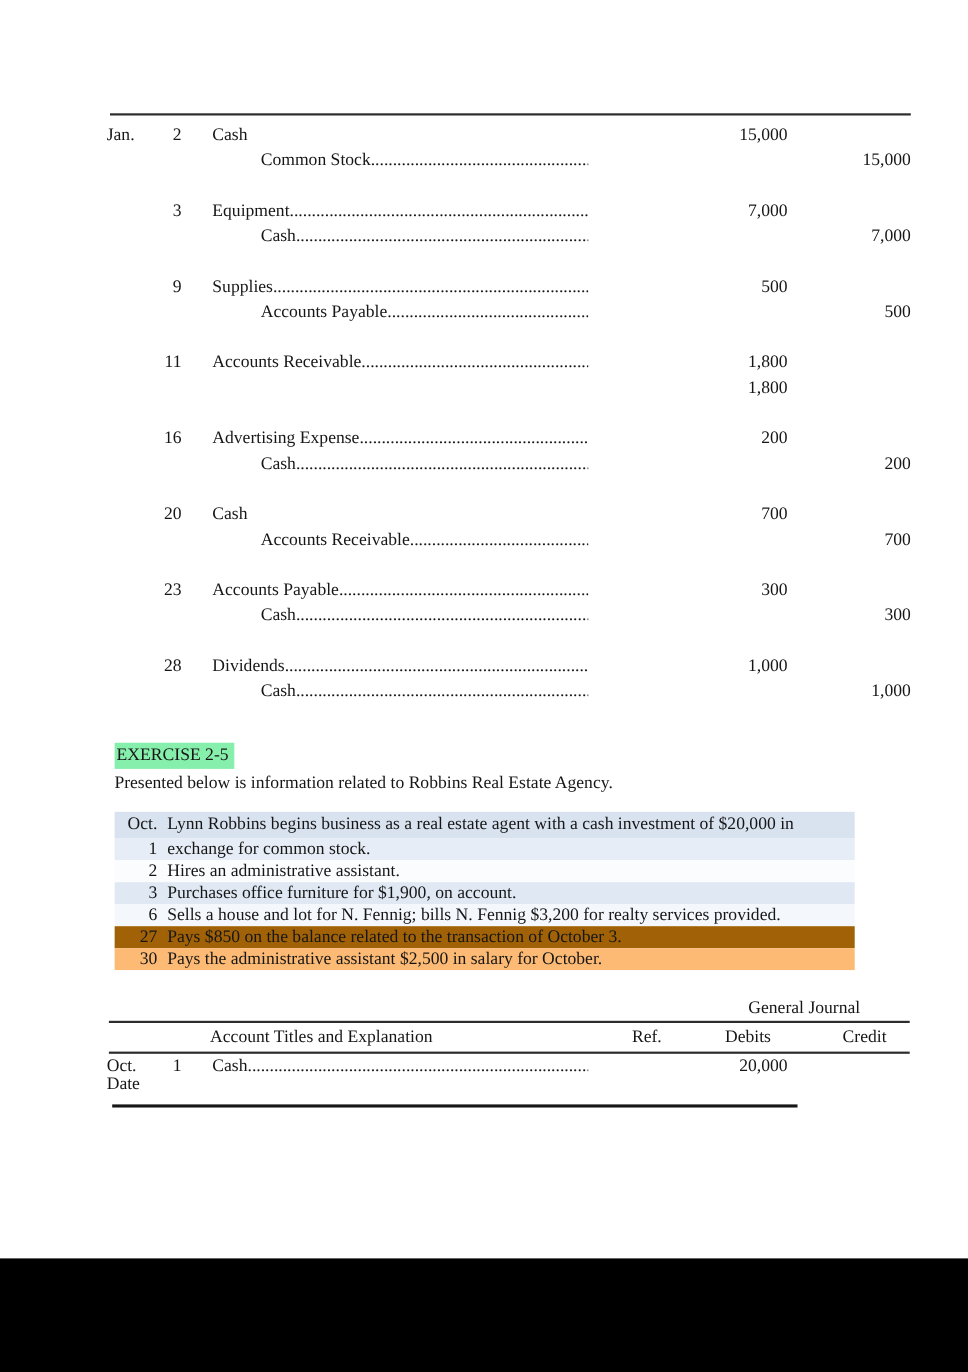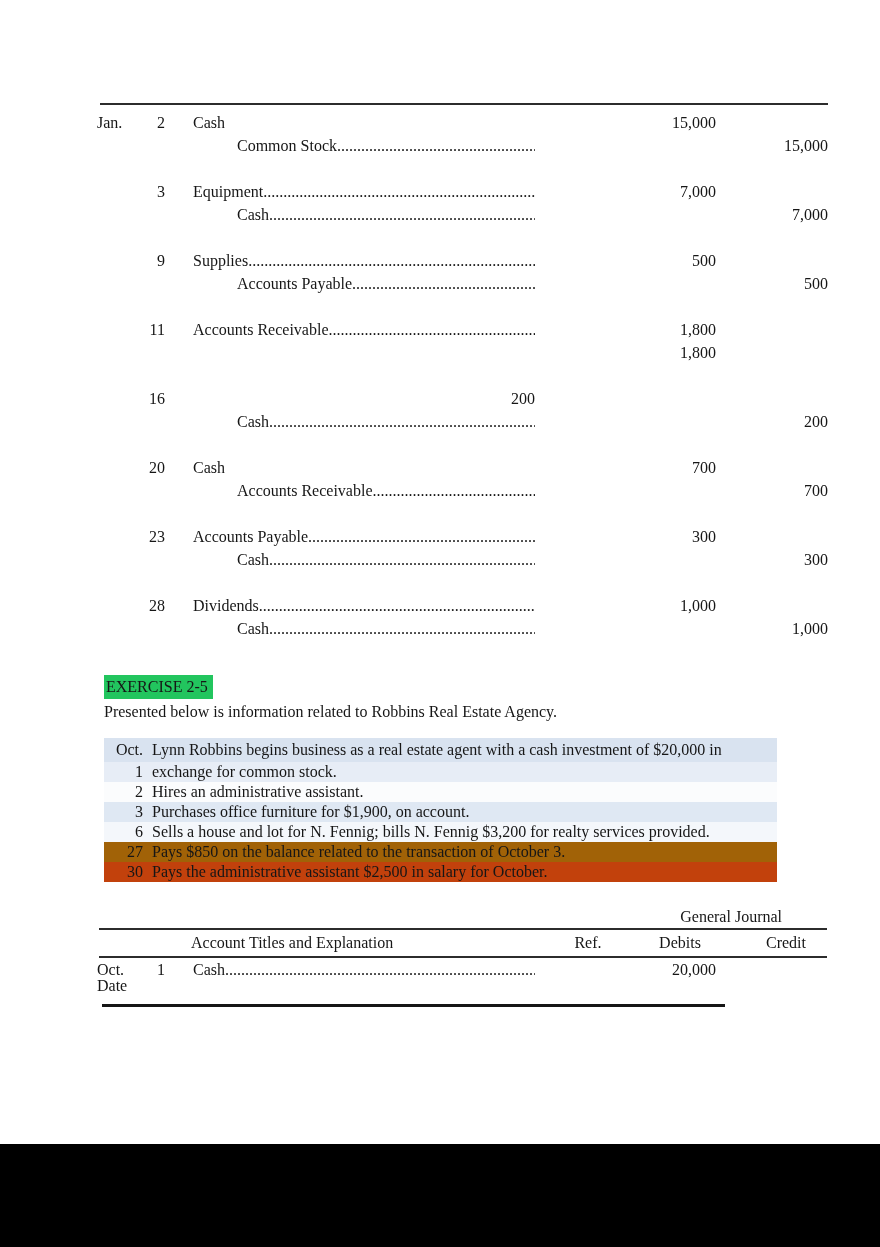--- a/index.html
+++ b/index.html
@@ -158,20 +158,24 @@
           <span></span>
           <span class="amount"></span>
           <span class="amount">1,800</span>
         </div>
       </div>
       <div class="entry">
         <div class="j-line">
           <span class="c-month"></span>
           <span class="c-day">16</span>
           <span></span>
+          <span class="c-title">
+            <span>Advertising Expense</span>
+            <span class="leader"></span>
+          </span>
           <span class="amount">200</span>
           <span class="amount"></span>
         </div>
         <div class="j-line">
           <span class="c-month"></span>
           <span class="c-day"></span>
           <span></span>
           <span class="c-title indent">
             <span>Cash</span>
             <span class="leader"></span>
@@ -248,21 +252,21 @@
             <span class="leader"></span>
           </span>
           <span class="amount"></span>
           <span class="amount">1,000</span>
         </div>
       </div>
     </div>
 
   <div class="exercise">
     <div class="hl-line">
-      <span class="hl" id="exercise-hl" style="background: #22c55e;">EXERCISE 2-5</span>
+      <span class="hl" id="exercise-hl" style="background: #86efac;">EXERCISE 2-5</span>
     </div>
     <div class="intro">Presented below is information related to Robbins Real Estate Agency.</div>
     <div class="oct-table" id="oct-table">
         <div class="oct-row first" style="background: rgb(217, 227, 240);">
           <span class="oct-day">Oct.</span>
           <span></span>
           <span class="oct-text">Lynn Robbins begins business as a real estate agent with a cash investment of $20,000 in</span>
         </div>
         <div class="oct-row" style="background: rgb(231, 237, 246);">
           <span class="oct-day">1</span>
@@ -282,21 +286,21 @@
         <div class="oct-row" style="background: rgb(244, 247, 251);">
           <span class="oct-day">6</span>
           <span></span>
           <span class="oct-text">Sells a house and lot for N. Fennig; bills N. Fennig $3,200 for realty services provided.</span>
         </div>
         <div class="oct-row" style="background: #a16207;">
           <span class="oct-day">27</span>
           <span></span>
           <span class="oct-text">Pays $850 on the balance related to the transaction of October 3.</span>
         </div>
-        <div class="oct-row" style="background: #c2410c;">
+        <div class="oct-row" style="background: #fdba74;">
           <span class="oct-day">30</span>
           <span></span>
           <span class="oct-text">Pays the administrative assistant $2,500 in salary for October.</span>
         </div>
       </div>
   </div>
 
   <div class="gj">
     <div class="gj-title">General Journal</div>
     <div class="gj-rule"></div>

